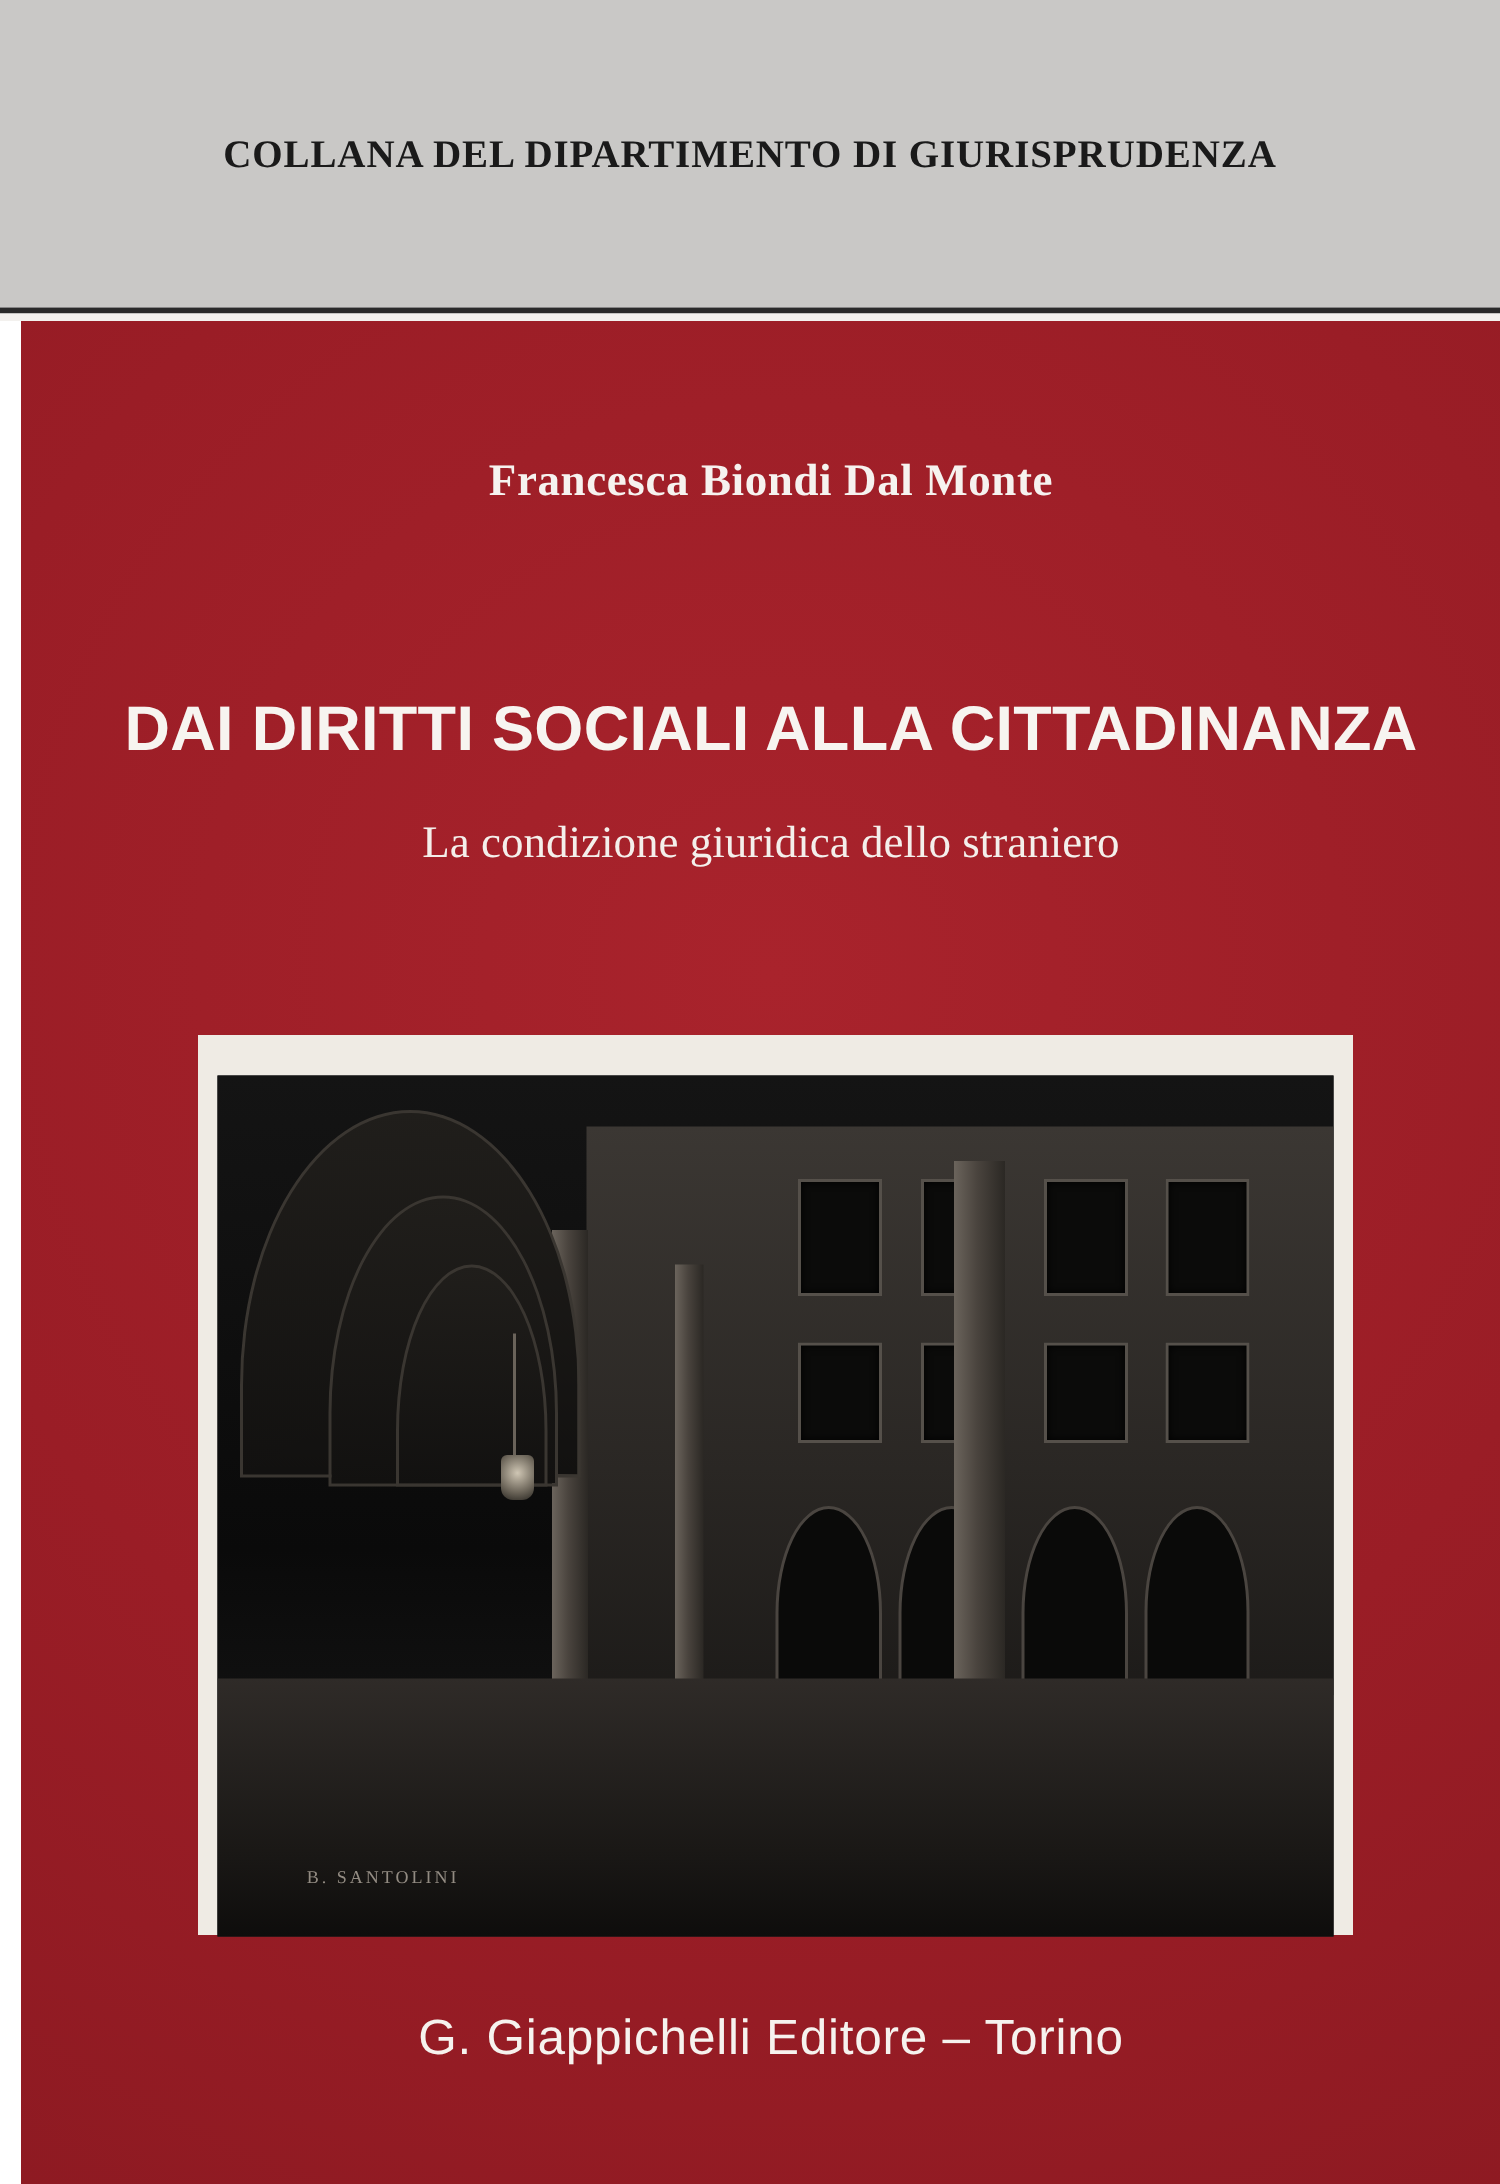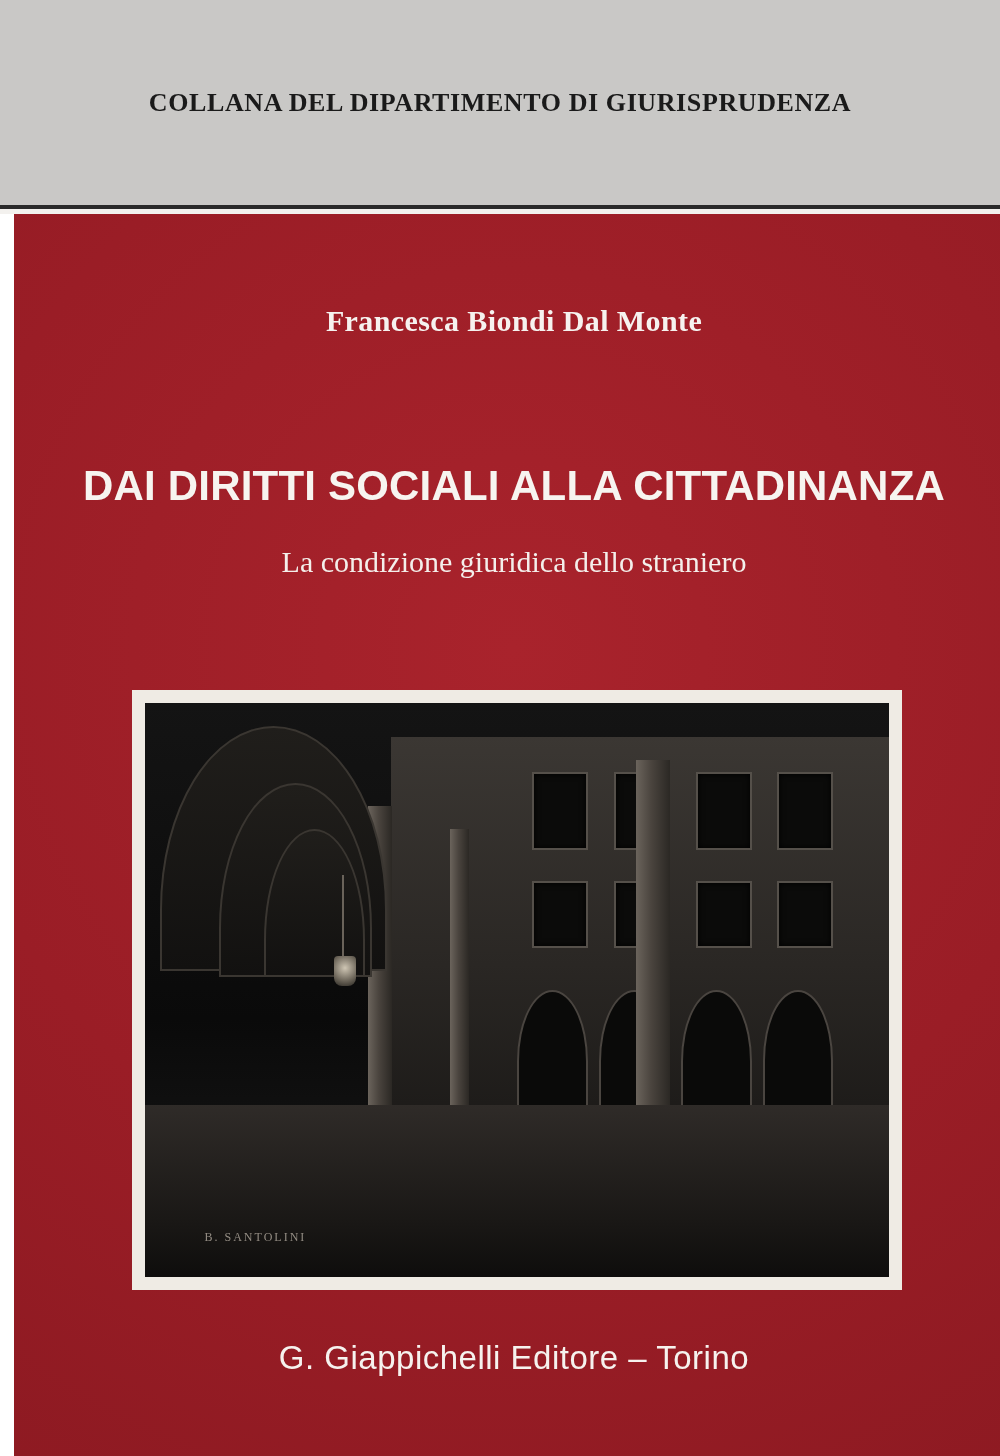--- a/index.html
+++ b/index.html
@@ -128,20 +128,21 @@
     box-sizing: border-box;
   }
   .illustration {
     position: relative;
     width: 100%;
     height: 100%;
     overflow: hidden;
     background: #0d0d0d;
     background-image:
       linear-gradient(to bottom, #141414 0%, #0a0a0a 55%, #1a1a1a 100%);
+    margin-top: 14px;
   }
 
   
   .ill-floor {
     position: absolute;
     left: 0; bottom: 0;
     width: 100%;
     height: 30%;
     background: linear-gradient(to bottom, #2f2b28 0%, #191715 70%, #0e0d0c 100%);
   }

